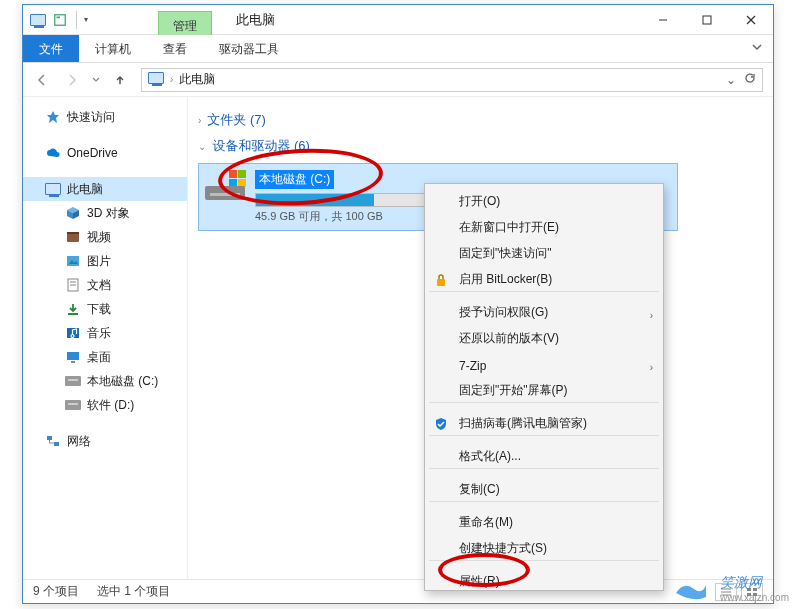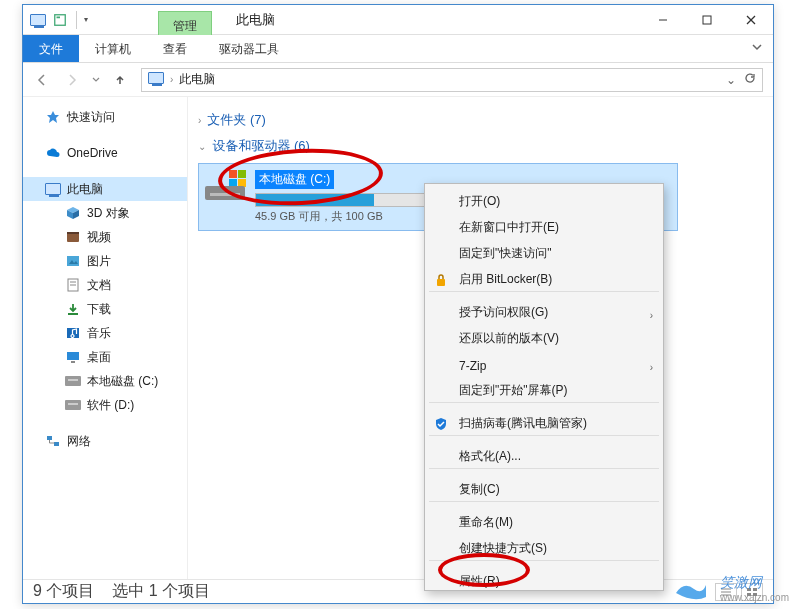--- a/index.html
+++ b/index.html
@@ -53,21 +53,21 @@
   .drive-sub { font-size: 11px; color: #555; }
   
   .red-oval { position: absolute; border: 4px solid #d40000; border-radius: 50%; pointer-events: none; }
   
   .context-menu { position: absolute; top: 183px; left: 424px; width: 240px; background: #f4f4f4; border: 1px solid #bbb; box-shadow: 2px 4px 10px rgba(0,0,0,.25); font-size: 12px; }
   .cm-item { display: flex; align-items: flex-end; height: 26px; padding: 4px 10px 0 34px; position: relative; }
   .cm-item .cm-arrow { margin-left: auto; color: #666; font-size: 10px; }
   .cm-sep { height: 1px; background: #ddd; margin: 3px 4px; }
   .cm-icon { position: absolute; left: 8px; width: 16px; height: 16px; display: inline-flex; align-items: center; justify-content: center; }
   
-  .statusbar { height: 24px; border-top: 1px solid #e5e5e5; display: flex; align-items: center; padding: 0 10px; font-size: 16px; color: #444; gap: 18px; }
+  .statusbar { height: 24px; border-top: 1px solid #e5e5e5; display: flex; align-items: center; padding: 0 10px; font-size: 12px; color: #444; gap: 18px; }
   .status-views { margin-left: auto; display: flex; gap: 4px; }
   .status-view-btn { width: 22px; height: 18px; border: 1px solid #ccc; display: flex; align-items: center; justify-content: center; font-size: 10px; color: #666; }
   
   .watermark { position: absolute; right: 8px; bottom: 6px; font-size: 14px; color: #2a7dd4; font-style: italic; opacity: .85; display: flex; align-items: center; gap: 12px; pointer-events: none; }
   .watermark .wm-sub { font-size: 10px; color: #888; display: block; font-style: normal; }
   
   .ico-pc { width:16px;height:12px;border:1.5px solid #3a7bc8;border-radius:1px;position:relative;background:#cfe6ff; }
   .ico-pc::after{content:"";position:absolute;bottom:-3px;left:3px;width:10px;height:2px;background:#3a7bc8;}
   .ico-drive { width:16px;height:10px;background:#999;border-radius:1px;position:relative; }
   .ico-drive::after{content:"";position:absolute;top:3px;left:3px;width:10px;height:2px;background:#ccc;}

